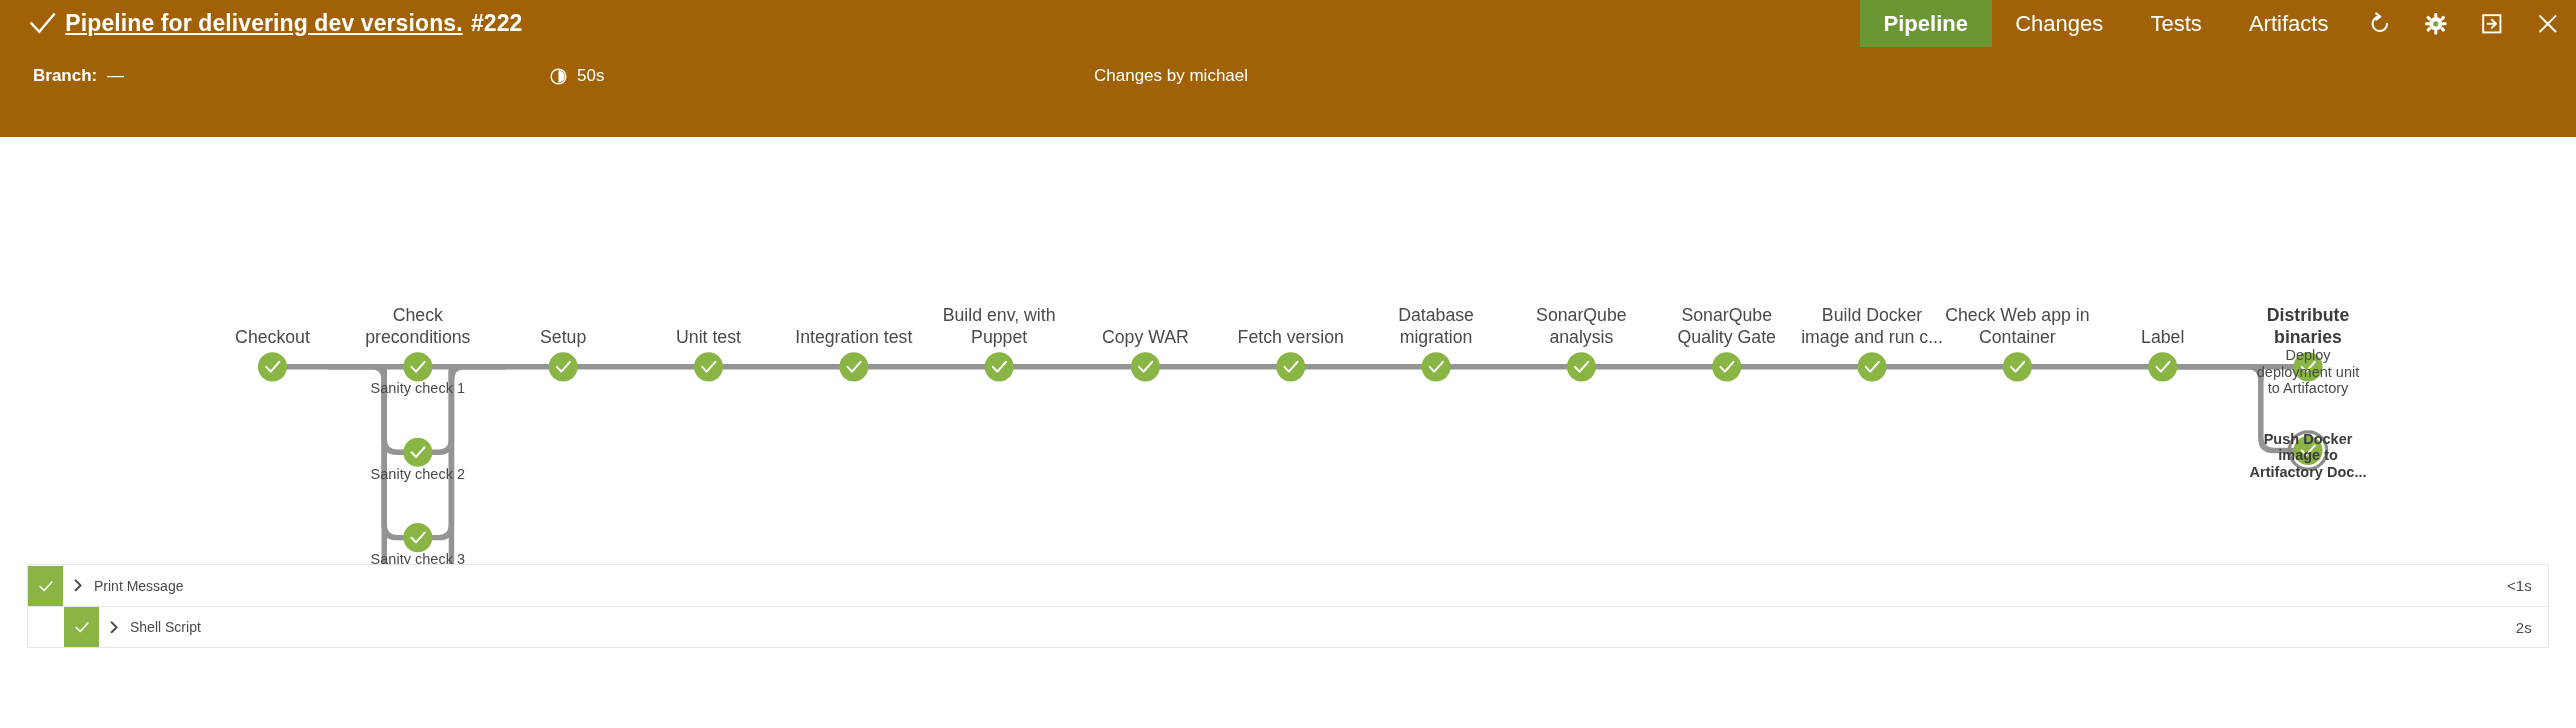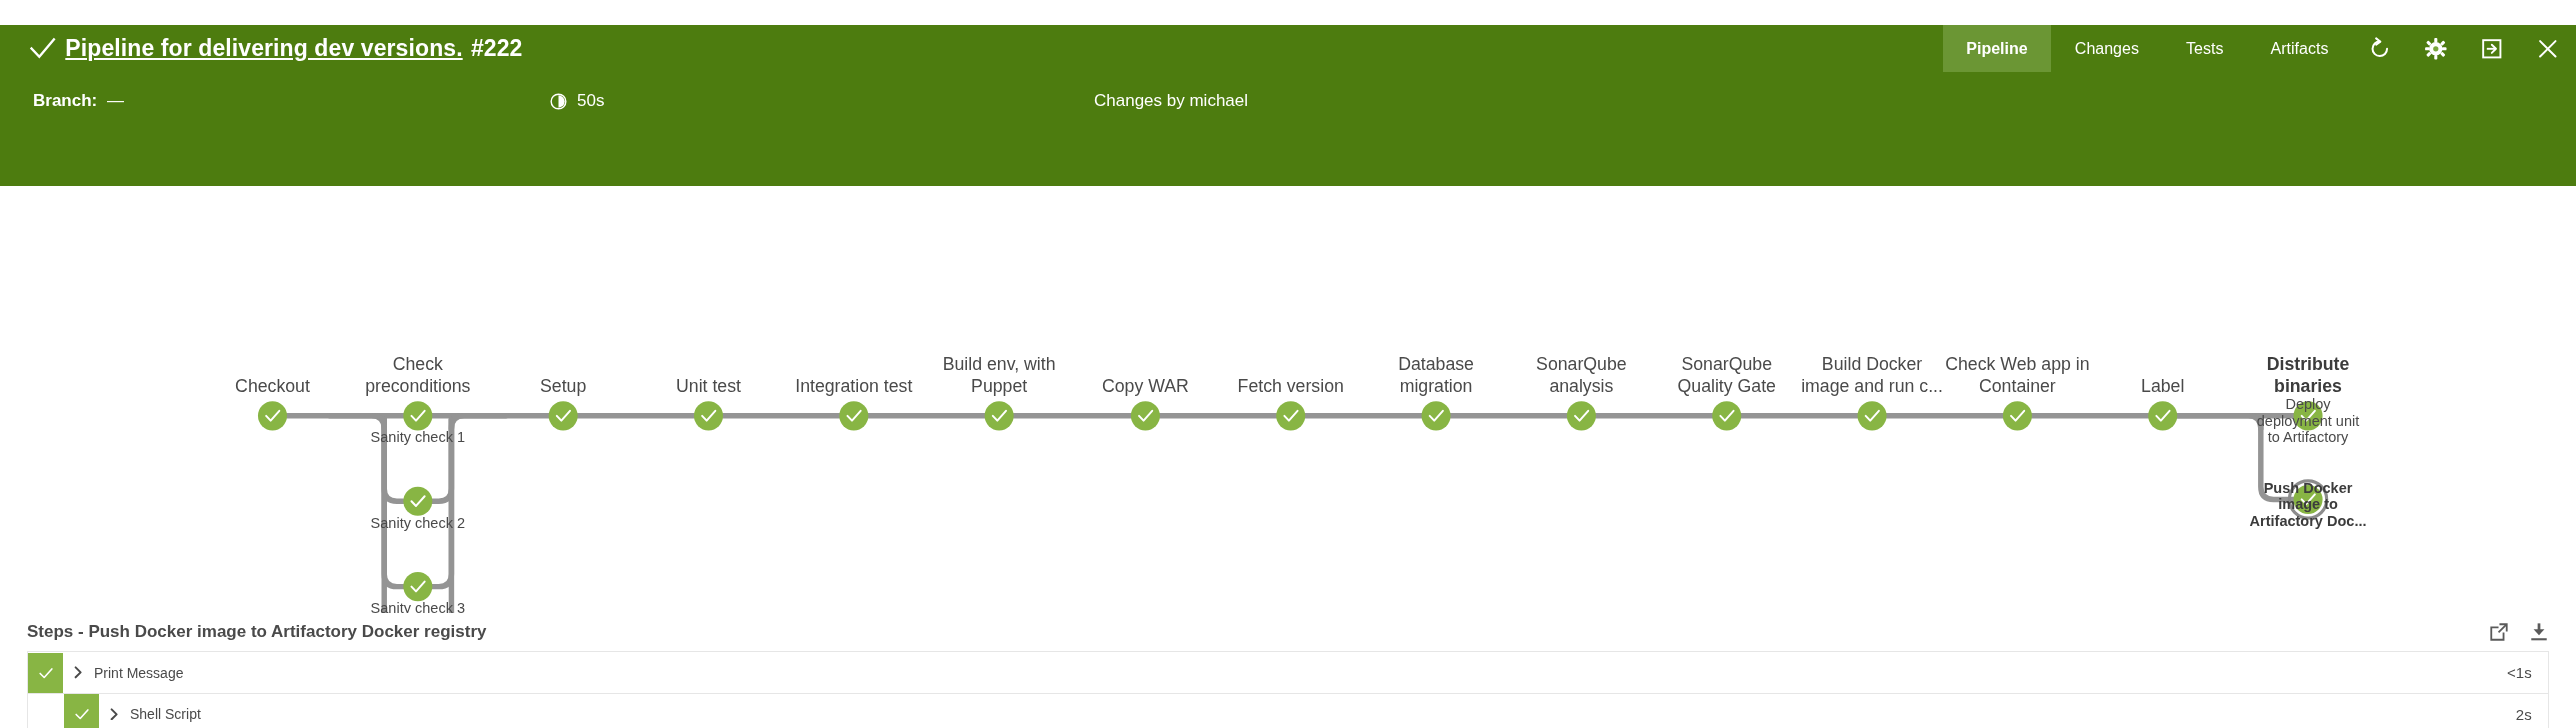--- a/index.html
+++ b/index.html
@@ -8,24 +8,23 @@
     width: 2576px; height: 728px;
     background: #ffffff;
     font-family: "Liberation Sans", sans-serif;
     overflow: hidden;
   }
 
   
   .header {
     position: relative;
     width: 100%;
-    height: 161px;
-    background: #4d7c0f;
+    height: 137px;
+    background: #a16207;
     color: #ffffff;
-    margin-top: 25px;
   }
   .header-top {
     position: relative;
     height: 47px;
     display: flex;
     align-items: center;
   }
   .run-status-icon {
     margin-left: 27px;
     width: 31px; height: 31px;
@@ -50,21 +49,21 @@
   .header-nav {
     position: absolute;
     right: 0; top: 0;
     height: 47px;
     display: flex;
     align-items: stretch;
   }
   .nav-tab {
     display: flex; align-items: center; justify-content: center;
     padding: 0 23.6px;
-    font-size: 16px;
+    font-size: 22px;
     color: #ffffff;
     cursor: pointer;
     white-space: nowrap;
   }
   .nav-tab.active {
     background: #6b9634;
     font-weight: bold;
   }
   .nav-icon-btn {
     display: flex; align-items: center; justify-content: center;
@@ -411,39 +410,20 @@
         <text x="1901" text-anchor="middle" class="stage-label"><tspan x="1901" y="202">SonarQube</tspan><tspan x="1901" y="227">Quality Gate</tspan></text>
         <text x="2061" text-anchor="middle" class="stage-label"><tspan x="2061" y="202">Build Docker</tspan><tspan x="2061" y="227">image and run c...</tspan></text>
         <text x="2221" text-anchor="middle" class="stage-label"><tspan x="2221" y="202">Check Web app in</tspan><tspan x="2221" y="227">Container</tspan></text>
         <text x="2381" text-anchor="middle" class="stage-label"><tspan x="2381" y="227">Label</tspan></text>
         <text x="2541" text-anchor="middle" class="stage-label selected"><tspan x="2541" y="202">Distribute</tspan><tspan x="2541" y="227">binaries</tspan></text>
       </g>
     </svg>
 </div>
 
 <div class="steps-section">
-  <div class="steps-header">
-    <div class="steps-title">Steps - Push Docker image to Artifactory Docker registry</div>
-    <div class="steps-actions">
-      <div class="steps-action-btn">
-        <svg width="20" height="20" viewBox="0 0 22 22">
-          <path d="M12.5 2.5 L19.5 2.5 L19.5 9.5" stroke="#5a5a5a" stroke-width="2" fill="none" stroke-linecap="square"></path>
-          <path d="M19 3 L10.5 11.5" stroke="#5a5a5a" stroke-width="2" fill="none"></path>
-          <path d="M16 12.5 L16 19.5 L2.5 19.5 L2.5 6 L9.5 6" stroke="#5a5a5a" stroke-width="2" fill="none" stroke-linecap="square"></path>
-        </svg>
-      </div>
-      <div class="steps-action-btn">
-        <svg width="20" height="20" viewBox="0 0 22 22">
-          <path d="M11 1.5 L11 11" stroke="#5a5a5a" stroke-width="3" fill="none"></path>
-          <path d="M5 8 L11 14.5 L17 8 Z" fill="#5a5a5a"></path>
-          <path d="M2.5 19 L19.5 19" stroke="#5a5a5a" stroke-width="2.3" fill="none"></path>
-        </svg>
-      </div>
-    </div>
-  </div>
 
   <div class="step-row">
     <div class="step-status">
       <svg width="18" height="18" viewBox="0 0 20 20">
         <path d="M3.5 10.5 L8 15 L16.5 5.5" stroke="#ffffff" stroke-width="1.8" fill="none" stroke-linecap="round" stroke-linejoin="round"></path>
       </svg>
     </div>
     <div class="step-chevron">
       <svg width="12.7" height="12.7" viewBox="0 0 14 14">
         <path d="M4 1.5 L9.5 7 L4 12.5" stroke="#4a4a4a" stroke-width="2.2" fill="none" stroke-linecap="round" stroke-linejoin="round"></path>

